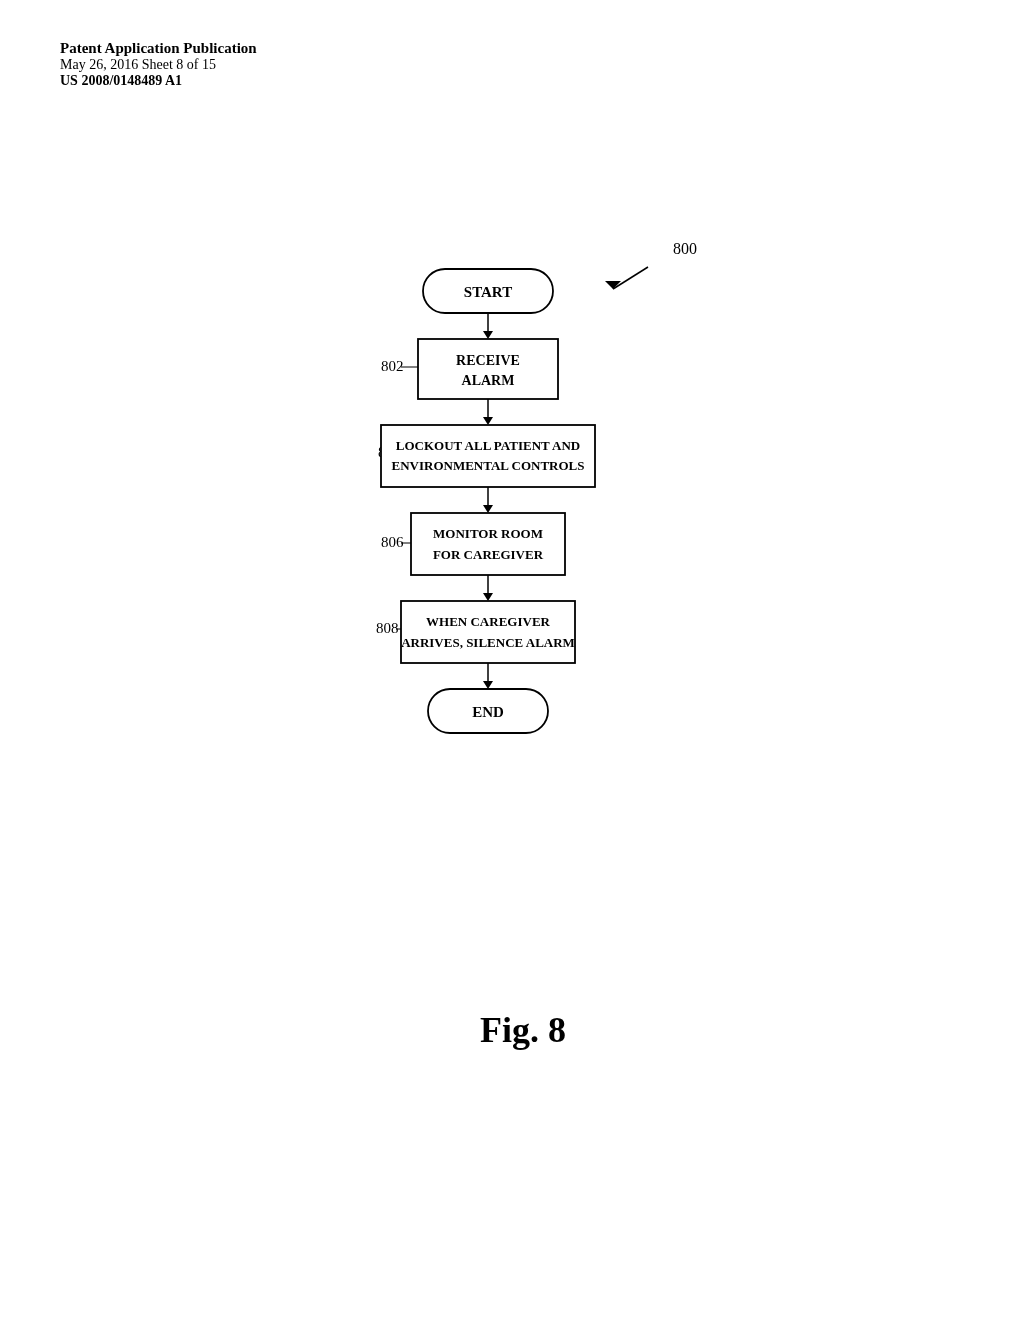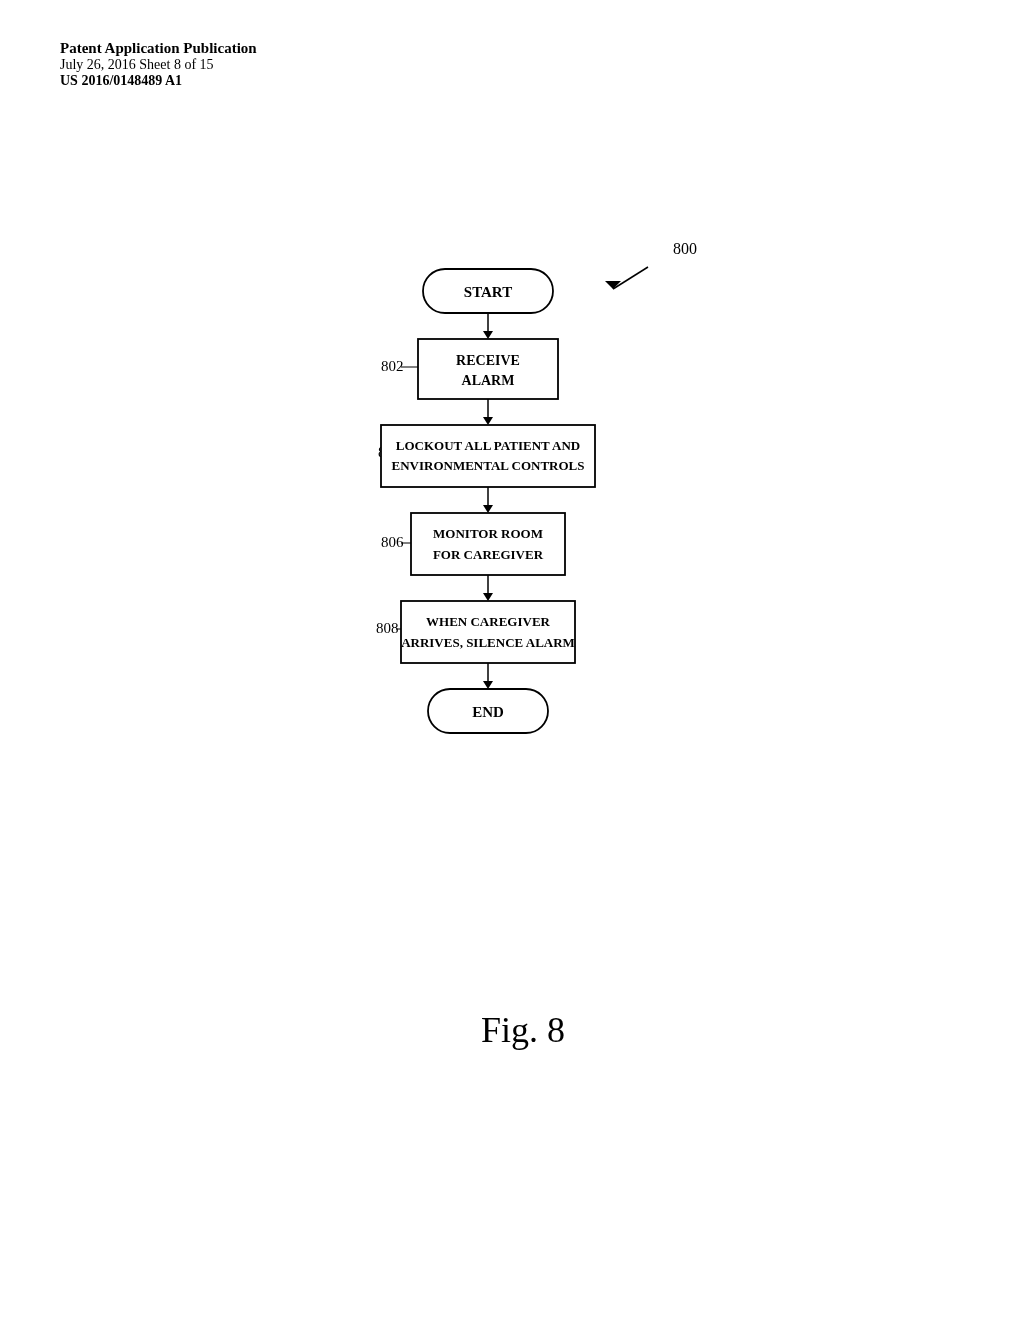--- a/index.html
+++ b/index.html
@@ -47,39 +47,39 @@
       flex-direction: column;
       align-items: center;
       margin-top: 120px;
       margin-left: 11px;
     }
 
     
     .figure-label {
       text-align: center;
       font-size: 36px;
-      font-weight: normal;
+      font-weight: bold;
       margin-top: 40px;
       font-family: 'Times New Roman', Times, serif;
     }
 
     
     .flowchart-svg {
       display: block;
       margin: 0 auto;
     }
 
   </style>
 </head>
 <body>
 
 <div class="page-header">
   <div class="header-left">Patent Application Publication</div>
-  <div class="header-center">July 26, 2016  Sheet 8 of 15</div>
-  <div class="header-right">US 2016/0148489 A1</div>
+  <div class="header-center">May 26, 2016  Sheet 8 of 15</div>
+  <div class="header-right">US 2008/0148489 A1</div>
 </div>
 
 <div class="diagram-container">
   <svg class="flowchart-svg" width="520" height="760" viewBox="0 0 520 760">
 
     <text x="410" y="45" font-family="Times New Roman, serif" font-size="16" fill="#000">800</text>
 
     <line x1="385" y1="58" x2="350" y2="80" stroke="#000" stroke-width="1.5"></line>
     <polygon points="350,80 358,72 342,72" fill="#000"></polygon>
 

